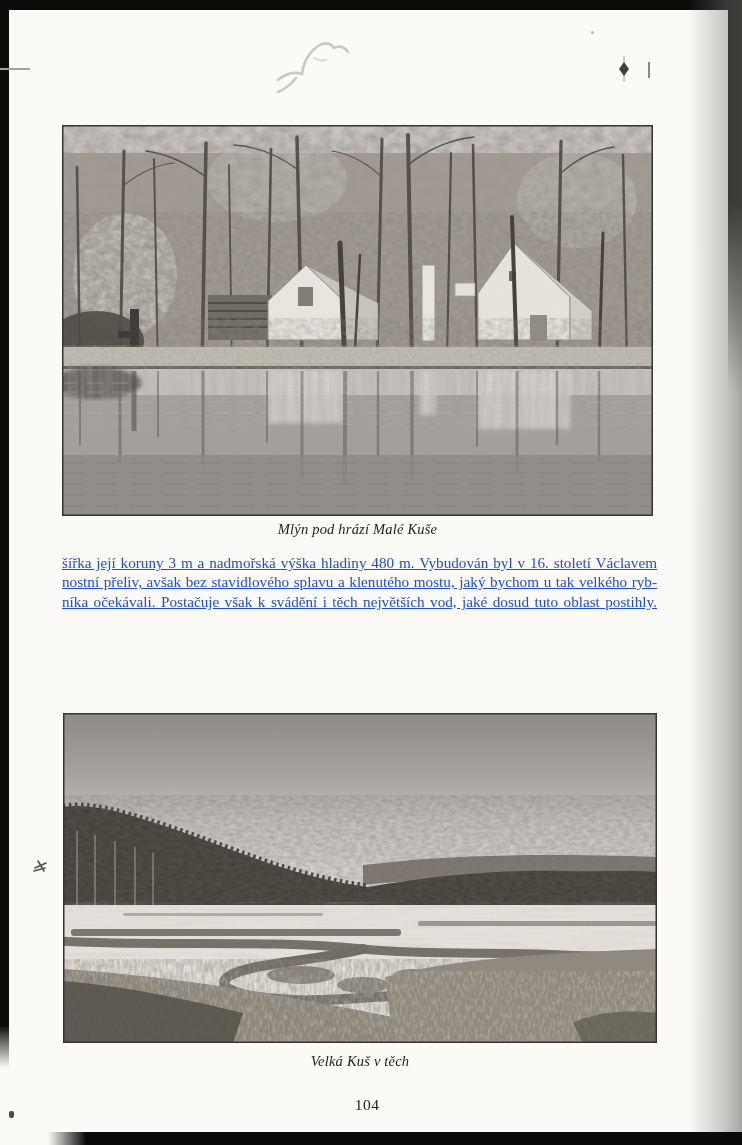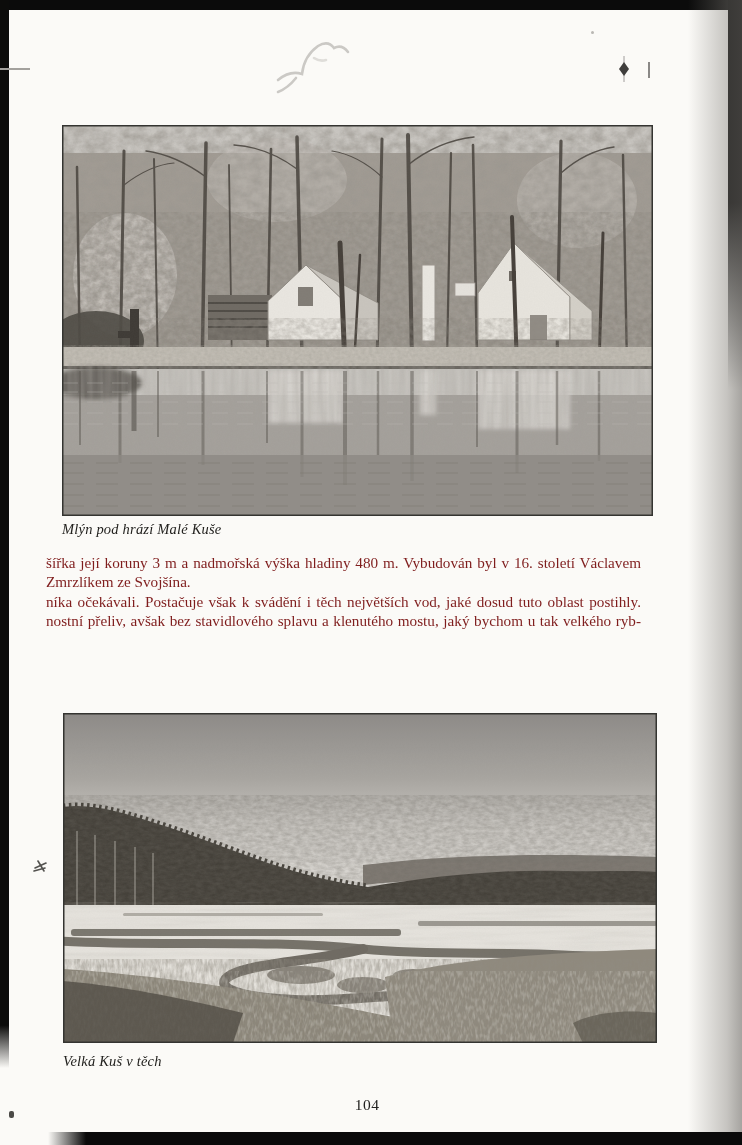--- a/index.html
+++ b/index.html
@@ -22,24 +22,24 @@
     background:linear-gradient(90deg,rgba(10,10,10,0) 0%,#0a0a0a 38px,#0a0a0a 100%);}
   .left-line{left:0;top:68px;width:30px;height:2px;background:#a3a19d;}
   .mark-line{left:648px;top:62px;width:2px;height:16px;background:#8a8886;}
   .corner-dot{left:9px;top:1111px;width:5px;height:7px;background:#4b4a47;border-radius:2px;}
   .top-dot{left:591px;top:31px;width:3px;height:3px;background:#b9b7b3;border-radius:50%;}
   
   .photo{display:block;}
   .photo1{left:62px;top:125px;}
   .photo2{left:63px;top:713px;}
   
-  .caption{font-style:italic;font-size:14.5px;color:#23221f;text-align:left;letter-spacing:.2px;}
+  .caption{font-style:italic;font-size:14.5px;color:#23221f;text-align:center;letter-spacing:.2px;}
   .cap1{left:62px;top:521px;width:591px;}
   .cap2{left:63px;top:1053px;width:594px;}
-  .bodytext{left:46px;top:553px;width:595px;color:#7f1d1d;font-size:15.2px;}
+  .bodytext{left:62px;top:553px;width:595px;color:#1d4ed8;font-size:15.2px;text-decoration:underline;}
   .line{display:block;line-height:19.35px;height:19.35px;overflow:hidden;
     text-align:justify;text-align-last:justify;}
   .line.e{text-align-last:left;}
   .pagenum{left:0;top:1096px;width:734px;text-align:center;font-size:15.5px;color:#232220;letter-spacing:.5px;}
 </style>
 </head>
 <body>
 
 <div class="abs edge-top"></div>
 <div class="abs edge-left"></div>
@@ -194,25 +194,24 @@
   </g>
   <rect width="591" height="391" filter="url(#p1g)" opacity="0.12"></rect>
   <rect x="0.75" y="0.75" width="589.5" height="389.5" fill="none" stroke="#343431" stroke-width="1.5"></rect>
 </svg>
 
 <div class="abs caption cap1">Mlýn pod hrází Malé Kuše</div>
 
 <div class="abs bodytext">
   <div>
     <span class="line">šířka její koruny 3 m a nadmořská výška hladiny 480 m. Vybudován byl v 16. století Václavem</span>
-    <span class="line e">Zmrzlíkem ze Svojšína.</span>
   </div>
   <div>
+    <span class="line">nostní přeliv, avšak bez stavidlového splavu a klenutého mostu, jaký bychom u tak velkého ryb-</span>
     <span class="line">níka očekávali. Postačuje však k svádění i těch největších vod, jaké dosud tuto oblast postihly.</span>
-    <span class="line">nostní přeliv, avšak bez stavidlového splavu a klenutého mostu, jaký bychom u tak velkého ryb-</span>
   </div>
 </div>
 
 <svg class="abs photo photo2" width="594" height="330" viewBox="0 0 594 330">
   <defs>
     <linearGradient id="p2sky" x1="0" y1="0" x2="0" y2="1">
       <stop offset="0" stop-color="#8d8a87"></stop>
       <stop offset="0.35" stop-color="#a8a5a0"></stop>
       <stop offset="0.6" stop-color="#c8c5c0"></stop>
       <stop offset="1" stop-color="#dcd9d4"></stop>

